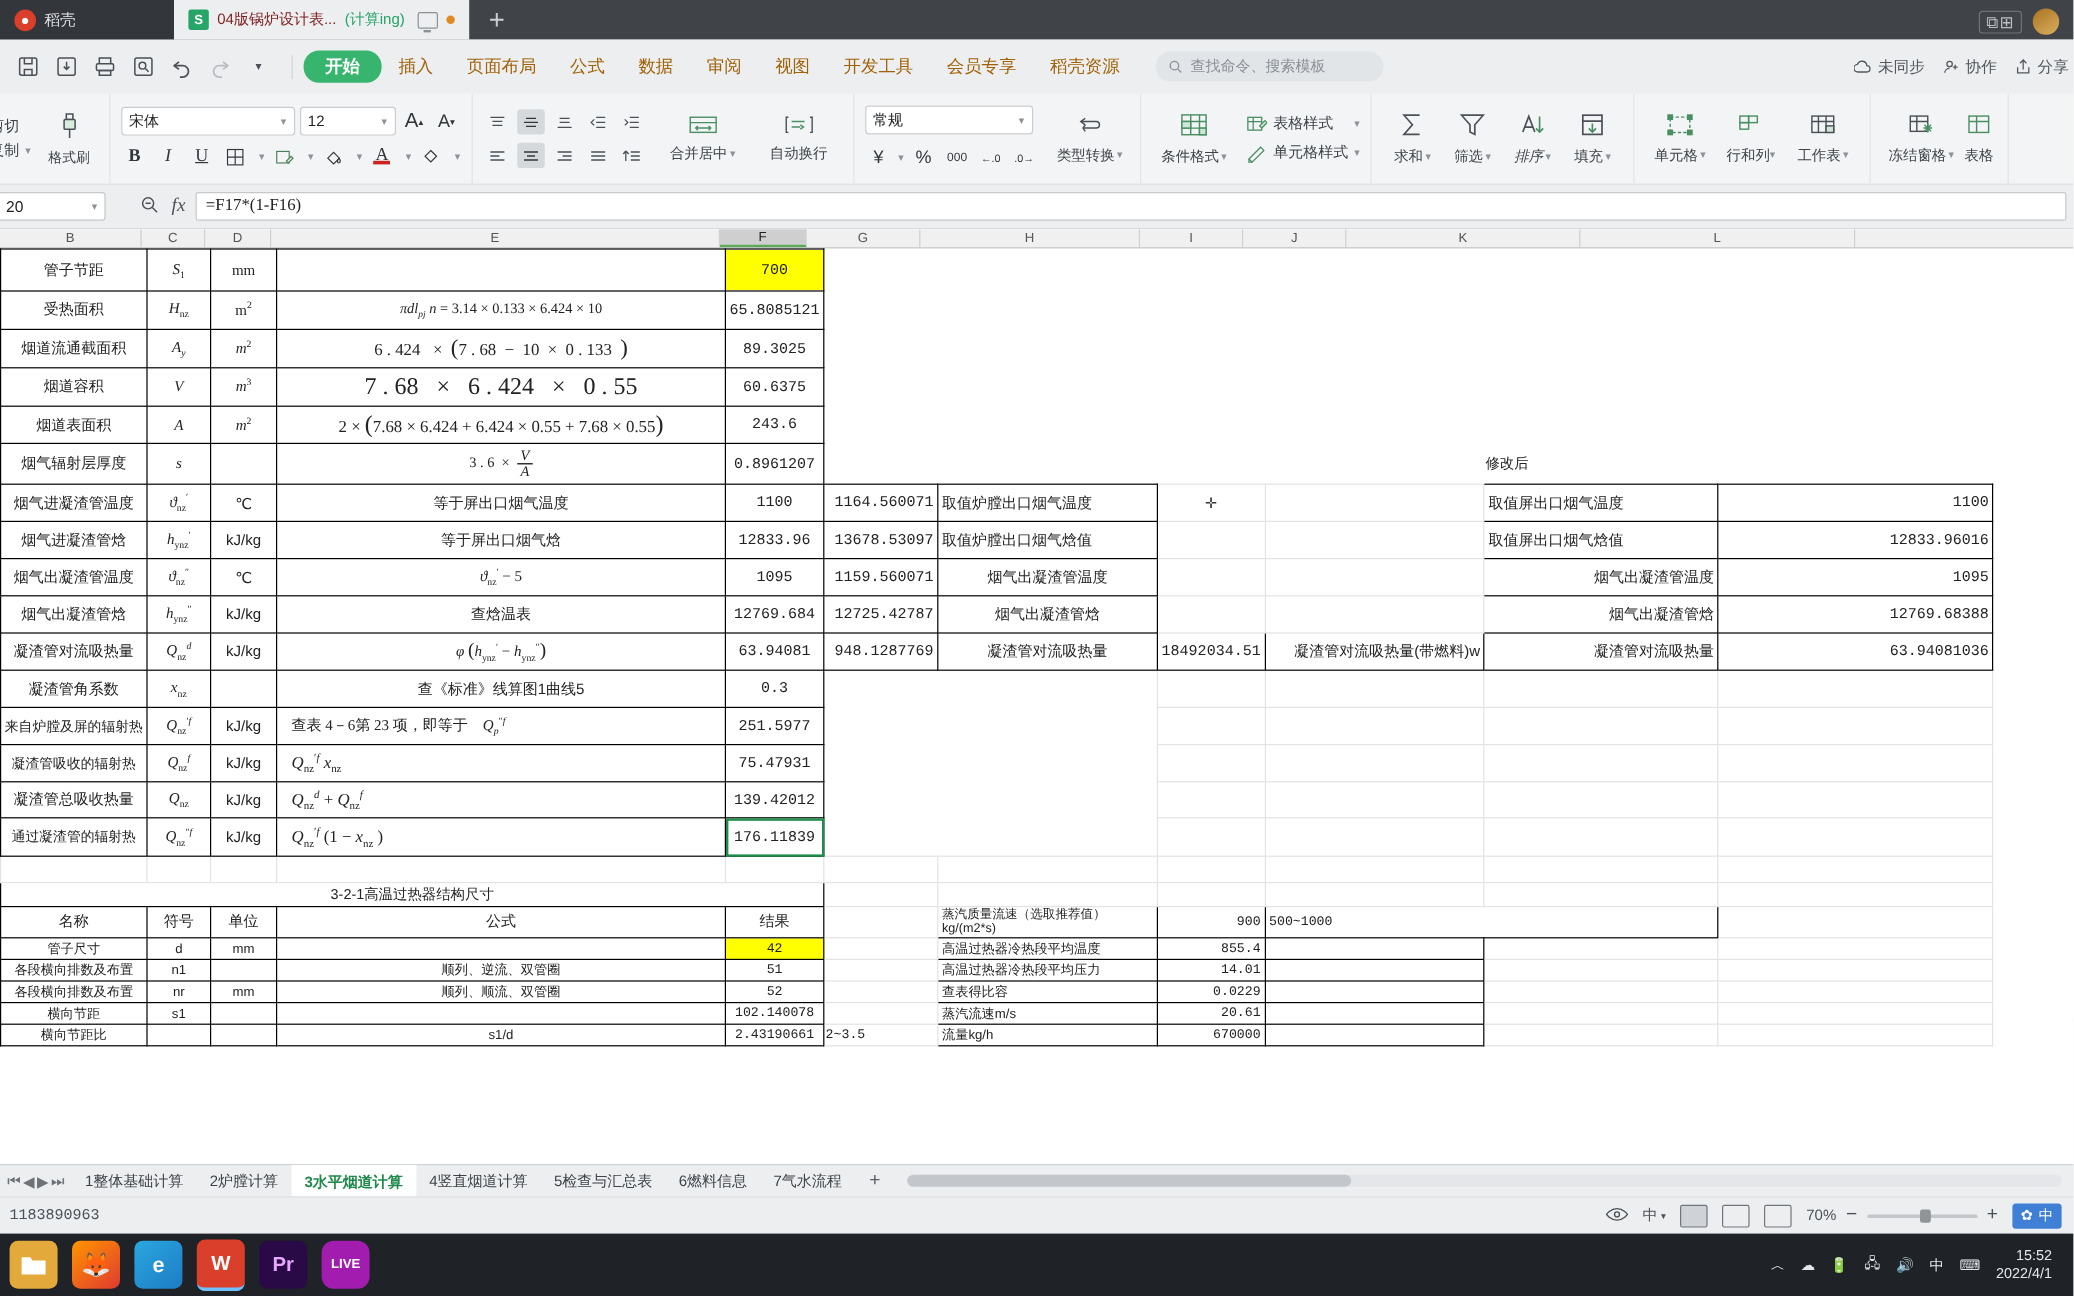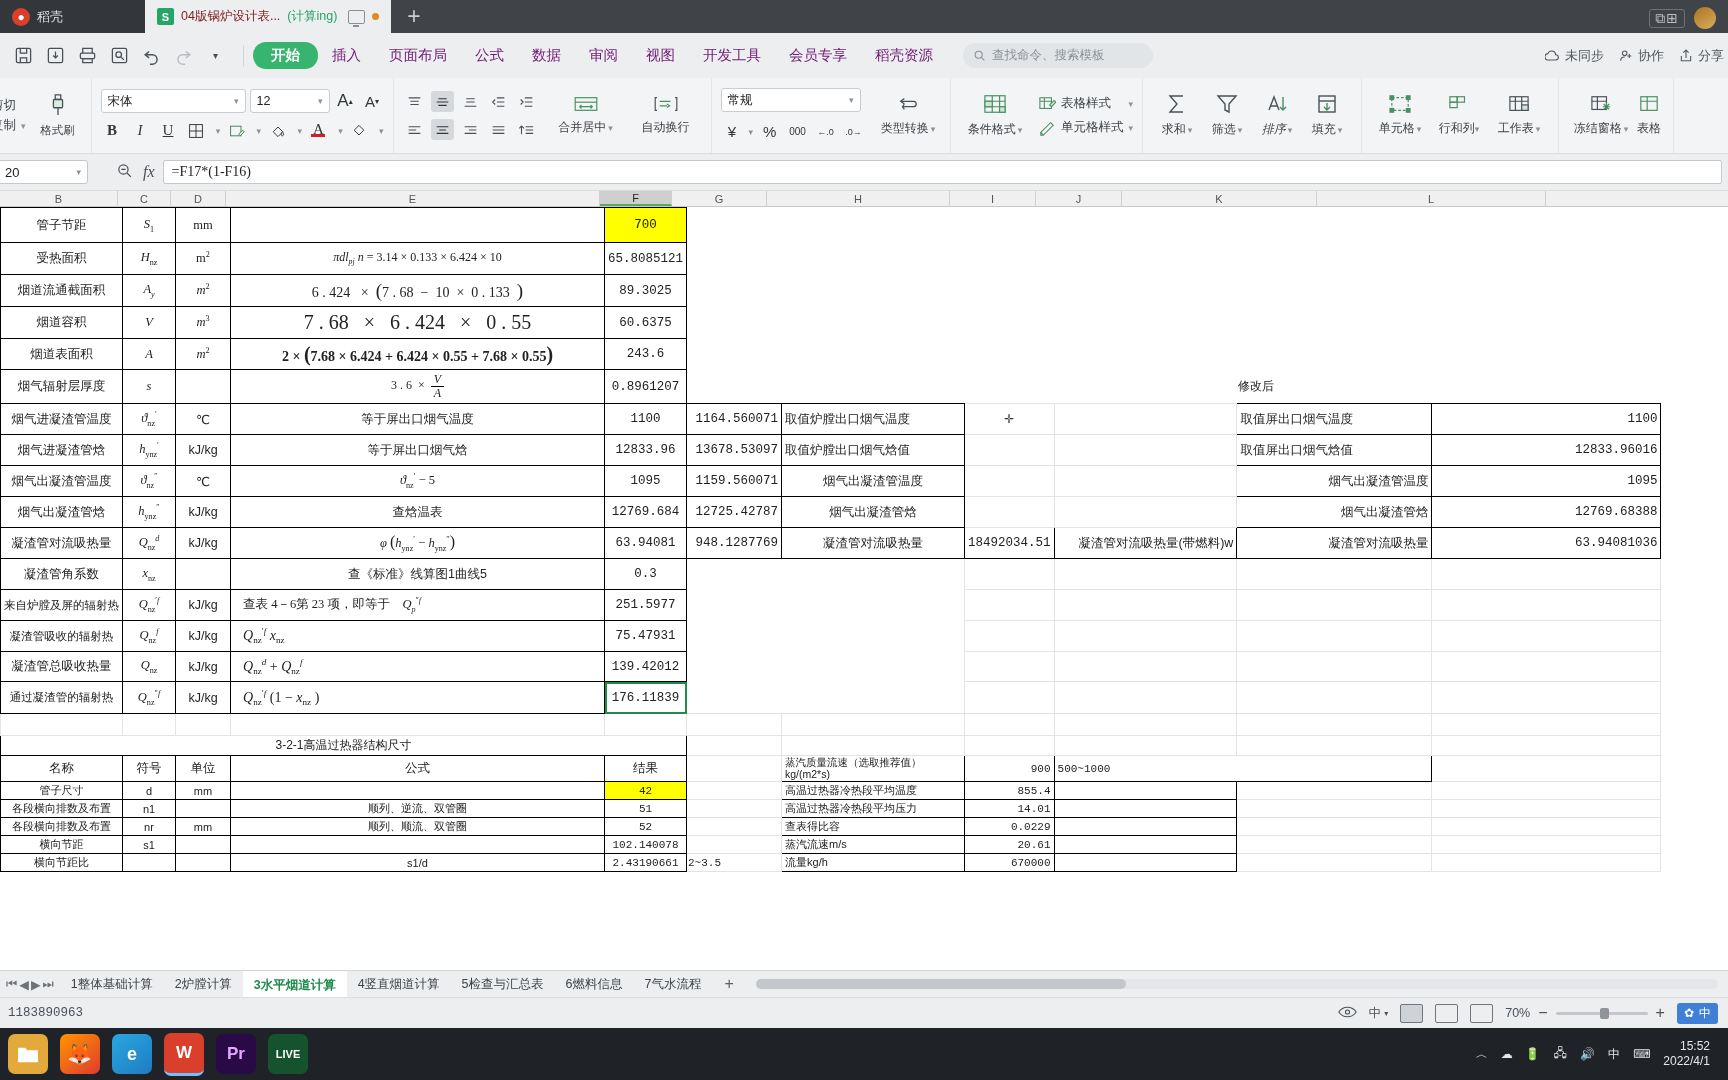--- a/index.html
+++ b/index.html
@@ -26,21 +26,21 @@
   .tb-plus{color:#c9ccd0;font-size:23px;padding:0 16px;line-height:33px;font-weight:300;}
   .tb-right{margin-left:auto;display:flex;align-items:center;gap:9px;padding:0 12px 4px 0;}
   .tb-right .pill{color:#b9bdc2;font-size:14px;letter-spacing:1px;border:1px solid #6d7277;border-radius:3px;padding:0px 5px;}
   .tb-right .ava{width:22px;height:22px;border-radius:50%;background:linear-gradient(145deg,#a9741f,#d9ae60);}
 
   
   .menubar{height:45px;background:#eceef0;display:flex;align-items:center;padding-left:10px;box-sizing:border-box;position:relative;}
   .qicon{width:27px;height:27px;margin-right:5px;display:flex;align-items:center;justify-content:center;color:#4b5057;}
   .qicon svg{width:19px;height:19px;}
   .qsep{width:1px;height:20px;background:#d2d5d8;margin:0 9px;}
-  .mtab{font-size:14.5px;color:#701a75;padding:0 14px;white-space:nowrap;}
+  .mtab{font-size:14.5px;color:#a16207;padding:0 14px;white-space:nowrap;}
   .mtab.active{background:#37b46e;color:#fff;border-radius:13px;padding:4px 18px;font-weight:bold;}
   .searchbox{margin-left:16px;width:190px;height:25px;background:#e2e5e8;border-radius:13px;display:flex;align-items:center;gap:6px;padding:0 10px;box-sizing:border-box;color:#8a9097;font-size:12.5px;}
   .menu-right{position:absolute;right:0;top:0;height:45px;display:flex;align-items:center;gap:14px;padding-right:4px;color:#52585e;font-size:13px;}
   .menu-right .mi{display:flex;align-items:center;gap:4px;}
 
   
   .ribbon{height:75px;background:#f3f4f5;border-bottom:1px solid #dcdfe2;display:flex;align-items:stretch;overflow:hidden;position:relative;}
   .rgroup{display:flex;align-items:center;padding:0 9px;border-right:1px solid #e2e4e6;position:relative;}
   .rcol{display:flex;flex-direction:column;justify-content:center;gap:3px;}
   .bigbtn{display:flex;flex-direction:column;align-items:center;justify-content:center;width:48px;gap:2px;font-size:11.5px;color:#3d4349;}
@@ -645,21 +645,21 @@
           <td class="nb"></td>
           <td class="nb"></td>
           <td class="nb"></td>
           <td class="nb"></td>
         </tr>
 
         <tr style="height:31px;">
           <td class="cell ctr">烟道表面积</td>
           <td class="cell ctr serif"><i class="it">A</i></td>
           <td class="cell ctr serif"><i class="it">m</i><sup>2</sup></td>
-          <td class="cell ctr serif" style="font-size:14px;font-weight:bold;">2 × <span style="font-size:20px;">(</span>7.68 × 6.424 + 6.424 × 0.55 + 7.68 × 0.55<span style="font-size:20px;">)</span></td>
+          <td class="cell ctr serif" style="font-size:14px;">2 × <span style="font-size:20px;">(</span>7.68 × 6.424 + 6.424 × 0.55 + 7.68 × 0.55<span style="font-size:20px;">)</span></td>
           <td class="cell ctr vnum">243.6</td>
           <td class="nb"></td>
           <td class="nb"></td>
           <td class="nb"></td>
           <td class="nb"></td>
           <td class="nb"></td>
           <td class="nb"></td>
         </tr>
 
         <tr style="height:34px;">
@@ -983,21 +983,21 @@
     <div class="tapp" style="background:linear-gradient(140deg,#ff9500,#e03a2f);">
       <span style="font-size:20px;">🦊</span>
     </div>
     <div class="tapp" style="background:linear-gradient(140deg,#2aa7e0,#1d7cc4);">
       <span style="color:#fff;font-size:18px;">e</span>
     </div>
     <div class="tapp" style="background:#d93f2b;border-bottom:3px solid #6fc0ff;">
       <span style="font-size:17px;">W</span>
     </div>
     <div class="tapp" style="background:#2a0a46;color:#e7a6ff;">Pr</div>
-    <div class="tapp" style="background:#14532d;">
+    <div class="tapp" style="background:#a21caf;border-radius:10px;">
       <span style="font-size:11px;color:#fff;">LIVE</span>
     </div>
     <div class="tb-rt">
       <span>︿</span>
       <span>☁</span>
       <span>🔋</span>
       <span>🖧</span>
       <span>🔊</span>
       <span>中</span>
       <span>⌨</span>

